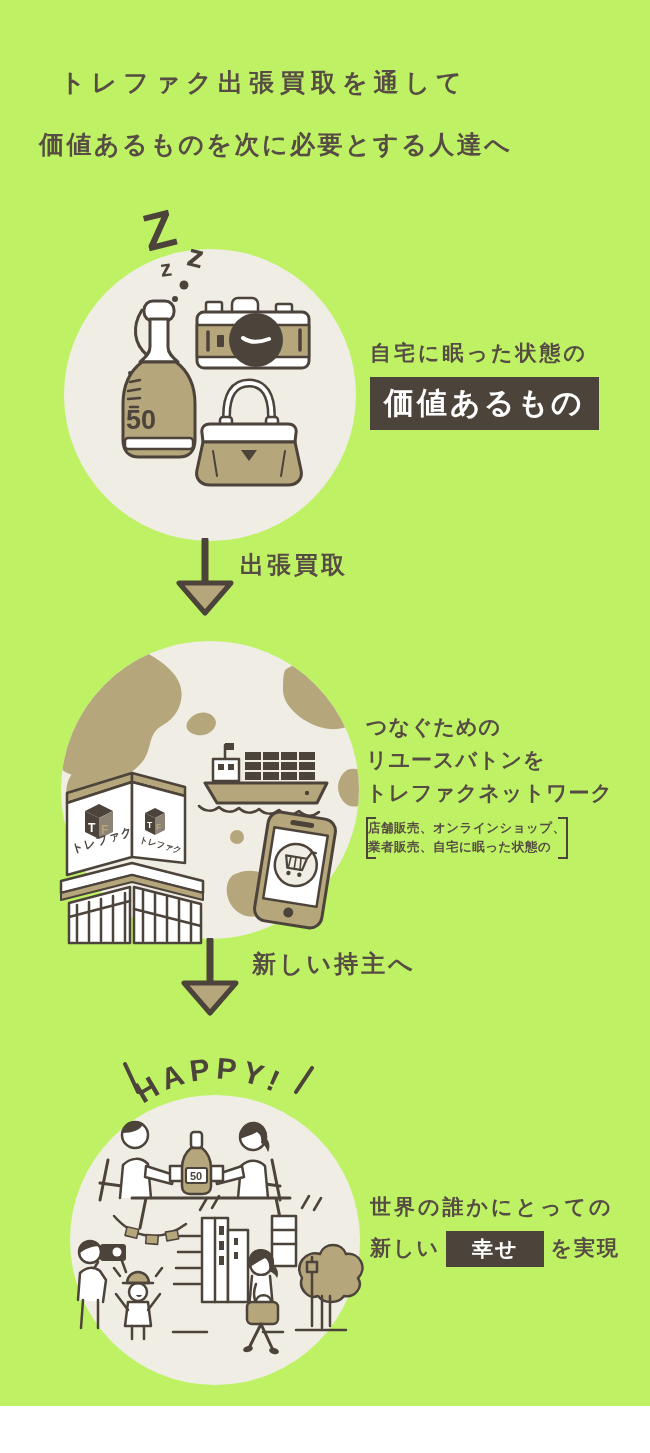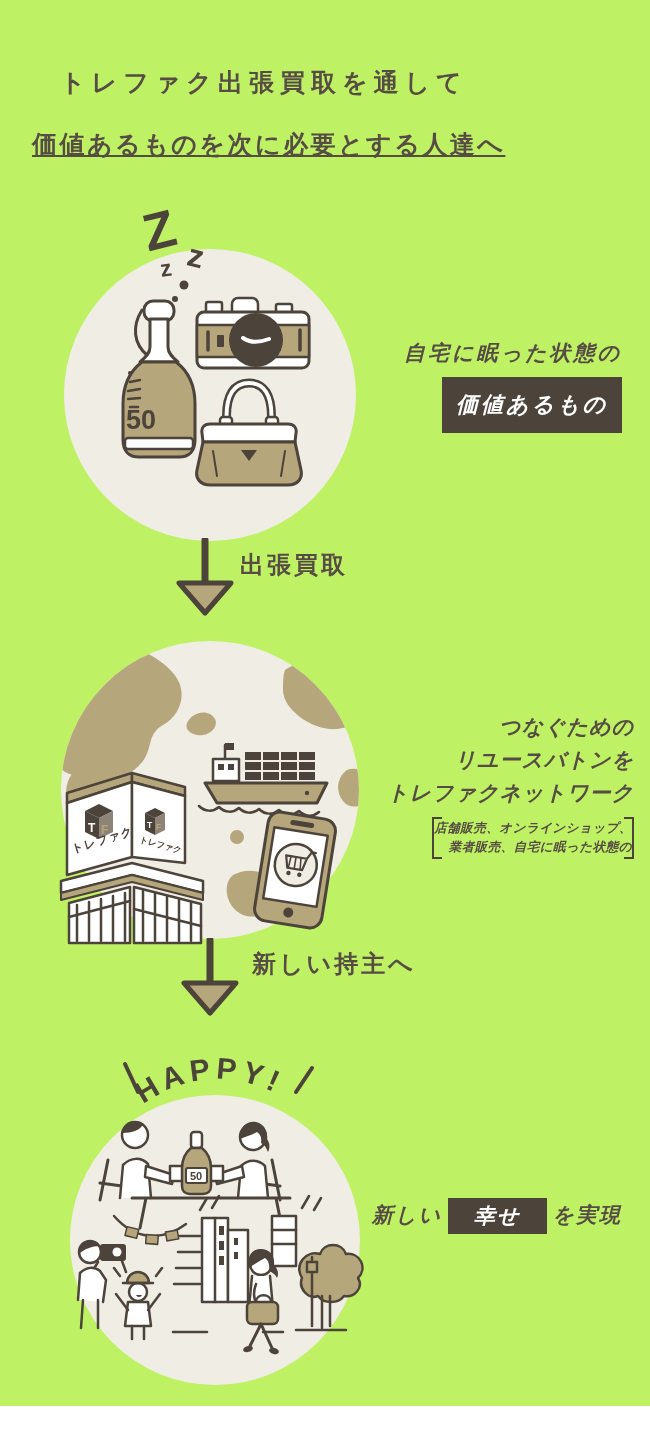--- a/index.html
+++ b/index.html
@@ -7,26 +7,26 @@
     --text:#564c44;
     --tan:#b6a67b;
     --bg:#f0ede5;
   }
   html,body{margin:0;padding:0;background:#fff;}
   #page{position:relative;width:650px;height:1406px;background:#bef264;overflow:hidden;
         font-family:"Liberation Sans","DejaVu Sans",sans-serif;color:var(--text);}
   .abs{position:absolute;}
   .title-line{position:absolute;font-size:25px;font-weight:700;color:var(--text);white-space:nowrap;}
   #title1{left:60px;top:66px;letter-spacing:6px;}
-  #title2{left:32px;top:128px;letter-spacing:2.5px;text-decoration:underline;}
-
-  .caption{position:absolute;text-align:right;color:var(--text);font-style:italic;}
+  #title2{left:39px;top:128px;letter-spacing:2.5px;}
+
+  .caption{position:absolute;text-align:left;color:var(--text);}
   .cap-line{font-size:21px;font-weight:700;letter-spacing:3px;line-height:33px;white-space:nowrap;}
   .hl{display:inline-block;background:var(--dark);color:#fff;font-weight:700;
-      font-size:22px;letter-spacing:3px;padding:13px 14px;margin-top:8px;}
+      font-size:30px;letter-spacing:3px;padding:6px 14px;margin-top:8px;}
   #cap1{left:370px;top:336px;width:252px;}
   #cap2{left:366px;top:710px;width:268px;}
   #cap2 .cap-line{letter-spacing:1px;}
   .note{position:relative;display:inline-block;margin-top:7px;padding:3px 2px;
         font-size:12.5px;font-weight:700;line-height:19px;letter-spacing:0.5px;white-space:nowrap;}
   .note::before,.note::after{content:"";position:absolute;top:1px;bottom:1px;width:8px;
         border:2.5px solid var(--dark);}
   .note::before{left:0;border-right:none;}
   .note::after{right:0;border-left:none;}
   #cap3{left:370px;top:1190px;width:252px;}
@@ -294,18 +294,19 @@
         <rect class="ft sd" stroke-width="2.5" x="197" y="262" width="31" height="22" rx="5"></rect>
       </g>
       <path class="nf sd" stroke-width="3" d="M211,284 l11,24 M211,284 l-11,22"></path>
       <ellipse class="fd" cx="198" cy="309" rx="5" ry="3" transform="rotate(-18 198 309)"></ellipse>
       <ellipse class="fd" cx="224" cy="311" rx="5" ry="3" transform="rotate(14 224 311)"></ellipse>
       <path class="nf sd" stroke-width="2.5" d="M123,292 h34 M213,292 h20"></path>
     </g>
   </svg>
 
   <div class="caption" id="cap3">
+    <div class="cap-line">世界の誰かにとっての</div>
     <div class="l2">
       <span>新しい</span><span class="hl-inline">幸せ</span><span>を実現</span>
     </div>
   </div>
 
 </div>
 
 </body></html>

